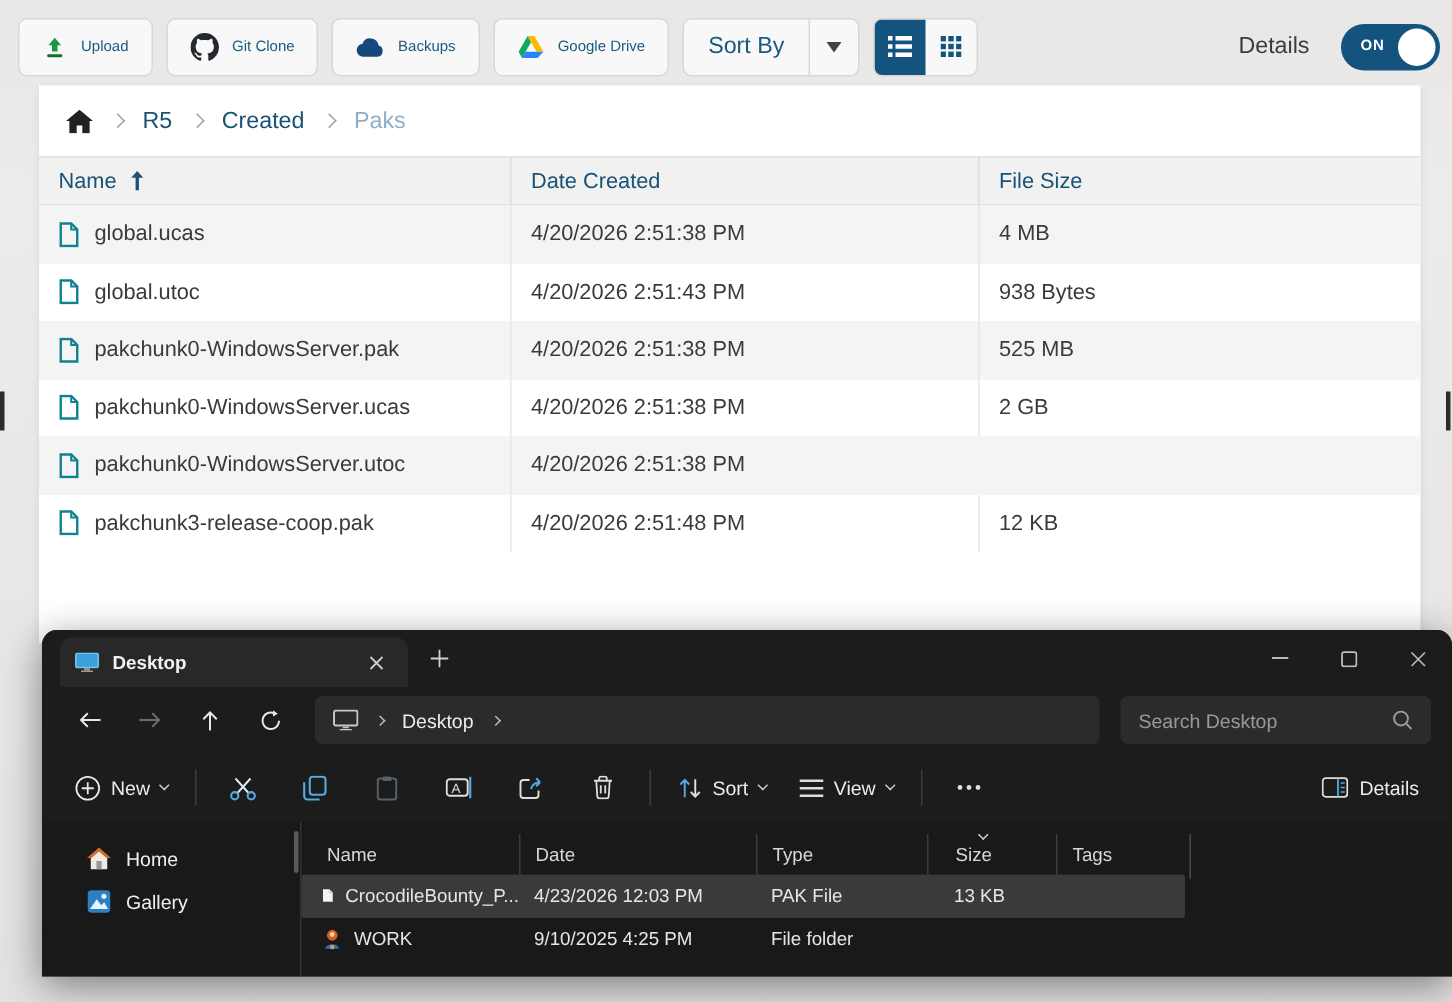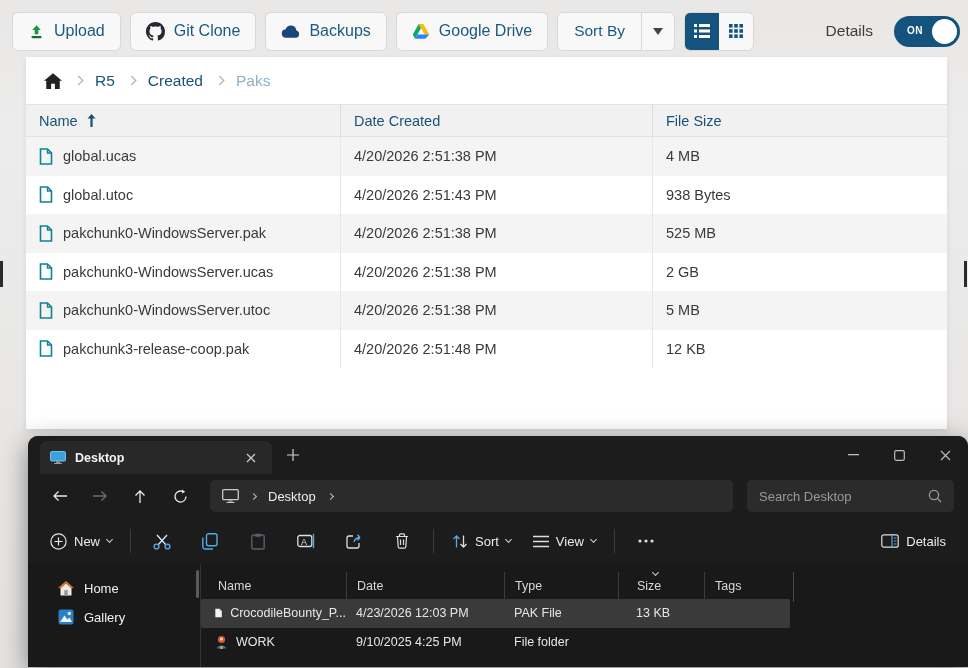--- a/index.html
+++ b/index.html
@@ -2,21 +2,21 @@
 <html><head>
 <meta charset="utf-8">
 <style>
   * { margin:0; padding:0; box-sizing:border-box; }
   html,body { width:968px; height:668px; overflow:hidden; }
   body { font-family:"Liberation Sans", sans-serif; }
   .stage { position:relative; width:968px; height:668px; background:linear-gradient(180deg,#e9e7e5 0%,#ececec 20%,#e4e2e0 100%); overflow:hidden; }
 
   
   .fm-toolbar { position:absolute; left:12px; top:10px; right:8px; height:42px; display:flex; align-items:center; gap:9px; }
-  .btn { display:inline-flex; align-items:center; gap:9px; height:39px; padding:0 15px; background:#f8f8f8; border:1px solid #d8d8d8; border-radius:6px; color:#1a5a80; font-size:16px; cursor:pointer; }
+  .btn { display:inline-flex; align-items:center; gap:9px; height:39px; padding:0 15px; background:#f8f8f8; border:1px solid #d8d8d8; border-radius:6px; color:#1a5a80; font-size:10px; cursor:pointer; }
   .btn svg { flex:none; }
   .sort-group { display:inline-flex; height:39px; border:1px solid #d8d8d8; border-radius:6px; background:#f8f8f8; overflow:hidden; }
   .sort-main { display:flex; align-items:center; padding:0 16px; color:#1a5a80; font-size:15.5px; }
   .sort-caret { display:flex; align-items:center; justify-content:center; width:33px; border-left:1px solid #d8d8d8; }
   .view-group { display:inline-flex; height:39px; border:1px solid #d8d8d8; border-radius:6px; overflow:hidden; background:#f8f8f8; }
   .view-btn { width:34px; display:flex; align-items:center; justify-content:center; }
   .view-btn.active { background:#14537e; }
   .toolbar-spacer { flex:1; }
   .details-label { color:#3c3c3c; font-size:15.5px; margin-right:12px; }
   .toggle { position:relative; width:66px; height:31px; background:#14537e; border-radius:16px; cursor:pointer; }
@@ -33,21 +33,21 @@
   .fm-hrow { display:grid; grid-template-columns:314px 312px 1fr; height:33px; background:#f1f1f1; border-top:1px solid #e2e2e2; border-bottom:1px solid #e2e2e2; align-items:center; color:#1a5276; font-size:14.5px; }
   .fm-hcell { display:flex; align-items:center; gap:9px; padding-left:13px; height:100%; cursor:pointer; }
   .fm-hcell + .fm-hcell { border-left:1px solid #dcdcdc; }
   .fm-row { display:grid; grid-template-columns:314px 312px 1fr; height:38.5px; align-items:center; font-size:14.5px; color:#3a3a3a; cursor:pointer; }
   .fm-row:nth-child(even) { background:#f4f4f4; }
   .fm-cell { display:flex; align-items:center; gap:10px; padding-left:13px; height:100%; }
   .fm-cell.c2, .fm-cell.c3 { border-left:1px solid #e6e6e6; }
   .edge-mark { position:absolute; width:3px; height:26px; background:#2b2b2b; top:261px; }
 
   
-  .explorer { position:absolute; left:28px; top:436px; width:940px; height:231px; background:#191919; border-radius:10px 10px 0 0; overflow:hidden; box-shadow:0 6px 26px rgba(0,0,0,.45); color:#e8e8e8; }
+  .explorer { position:absolute; left:28px; top:420px; width:940px; height:231px; background:#191919; border-radius:10px 10px 0 0; overflow:hidden; box-shadow:0 6px 26px rgba(0,0,0,.45); color:#e8e8e8; }
   .titlebar { position:relative; height:38px; background:#1c1c1c; display:flex; align-items:flex-end; }
   .tab { margin-left:12px; width:232px; height:33px; background:#282828; border-radius:8px 8px 0 0; display:flex; align-items:center; gap:9px; padding:0 10px; cursor:pointer; }
   .tab-title { font-size:12.5px; font-weight:bold; color:#f2f2f2; }
   .tab-close { margin-left:auto; display:flex; align-items:center; justify-content:center; width:22px; height:22px; border-radius:4px; cursor:pointer; }
   .newtab { width:30px; height:30px; margin-left:6px; display:flex; align-items:center; justify-content:center; align-self:center; cursor:pointer; }
   .wctrls { position:absolute; right:0; top:0; height:38px; display:flex; align-items:center; }
   .wc { width:46px; height:38px; display:flex; align-items:center; justify-content:center; cursor:pointer; }
 
   .navbar { height:44px; background:#1c1c1c; display:flex; align-items:center; padding:0 14px; gap:4px; }
   .navbtn { width:36px; height:32px; display:flex; align-items:center; justify-content:center; border-radius:4px; cursor:pointer; font-size:16px; }
@@ -255,23 +255,20 @@
         <div class="fm-cell">
             <svg width="14" height="17" viewBox="0 0 14 17">
               <path d="M1.5 1 H8.5 L12.5 5 V16 H1.5 Z" fill="none" stroke="#0f8291" stroke-width="1.6"></path>
               <path d="M8.5 1 V5 H12.5" fill="none" stroke="#0f8291" stroke-width="1.4"></path>
             </svg>
             <span>pakchunk0-WindowsServer.utoc</span>
           </div>
         <div class="fm-cell c2">
             <span>4/20/2026 2:51:38 PM</span>
           </div>
-        <div class="fm-cell c3">
-            <span>5 MB</span>
-          </div>
       </div>
       <div class="fm-row">
         <div class="fm-cell">
             <svg width="14" height="17" viewBox="0 0 14 17">
               <path d="M1.5 1 H8.5 L12.5 5 V16 H1.5 Z" fill="none" stroke="#0f8291" stroke-width="1.6"></path>
               <path d="M8.5 1 V5 H12.5" fill="none" stroke="#0f8291" stroke-width="1.4"></path>
             </svg>
             <span>pakchunk3-release-coop.pak</span>
           </div>
         <div class="fm-cell c2">

